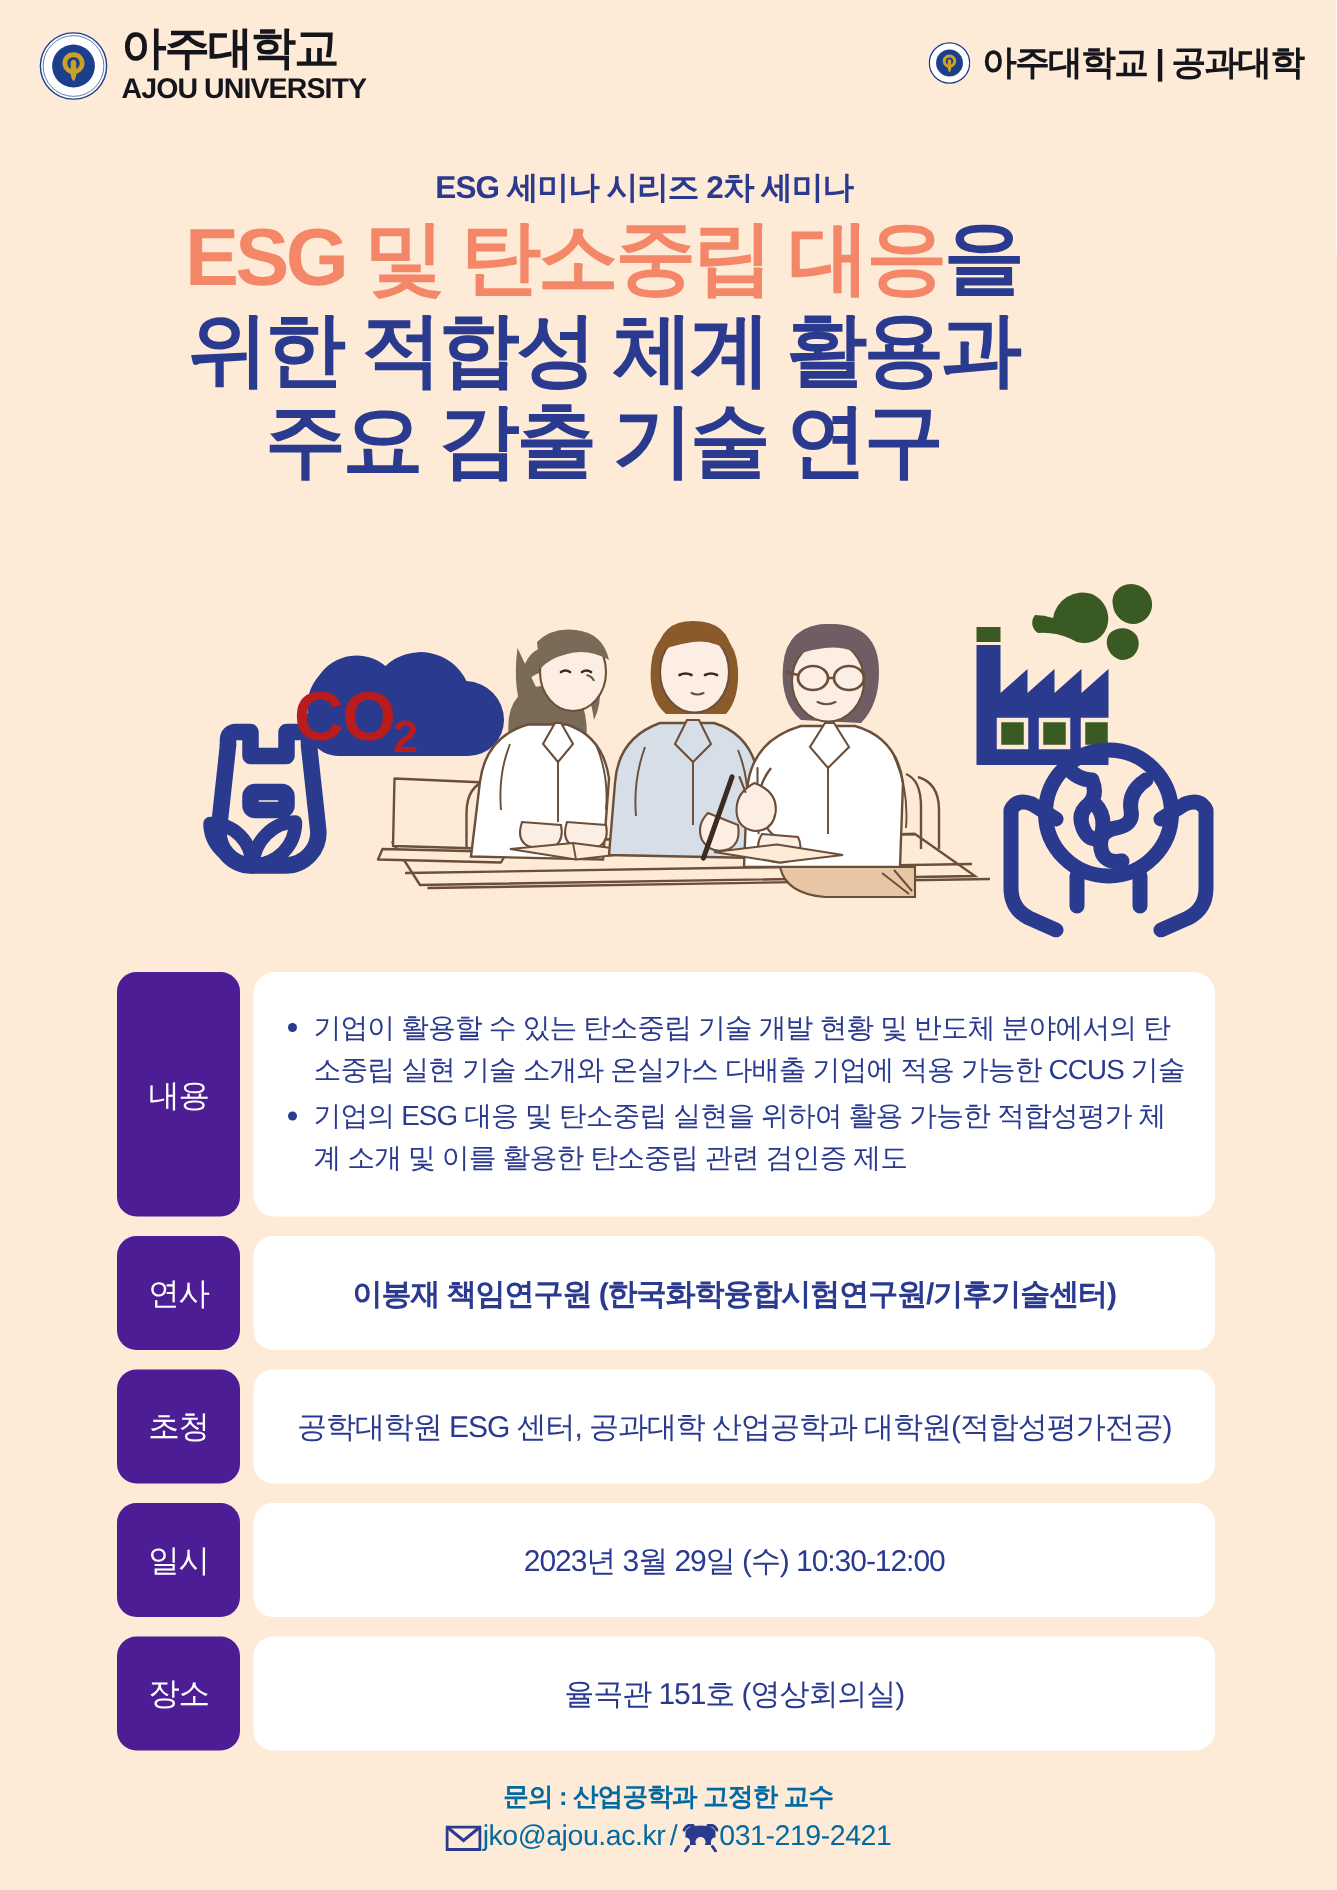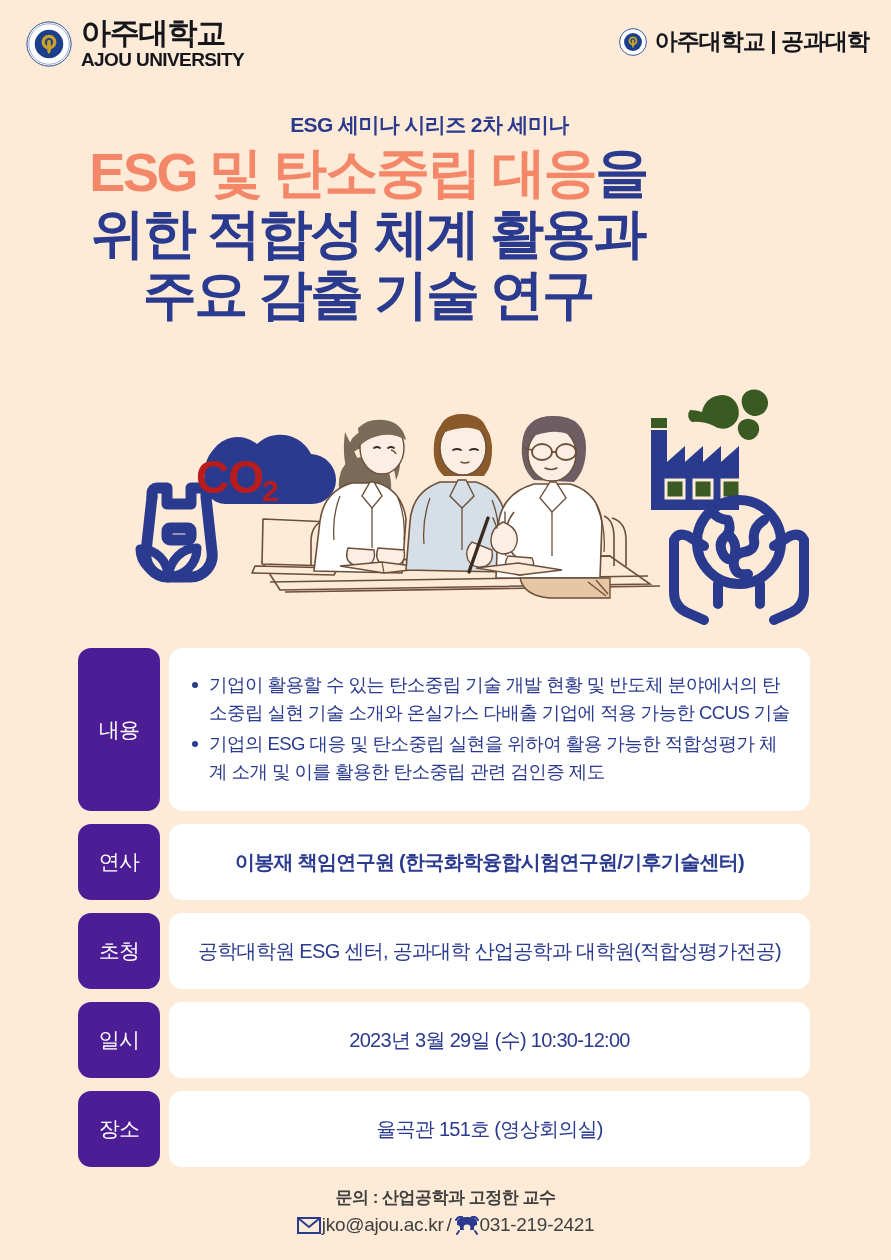--- a/index.html
+++ b/index.html
@@ -77,20 +77,21 @@
     color: #2A3A8F;
     letter-spacing: -0.6px;
   }
   .title {
     position: absolute;
     top: 145px;
     left: 0;
     width: 736px;
     text-align: center;
     line-height: 1.0;
+    padding-left: 34px;
   }
   .title-line {
     display: block;
     font-size: 54px;
     font-weight: 900;
     letter-spacing: -2.4px;
     color: #2A3A8F;
     margin-bottom: 7px;
     white-space: nowrap;
   }
@@ -197,21 +198,21 @@
   .row-text.center { text-align: center; }
   .row-text.bold   { font-weight: 700; }
 
   
   .footer {
     position: absolute;
     left: 0;
     top: 1186px;
     width: 891px;
     text-align: center;
-    color: #404040;
+    color: #0369a1;
   }
   .footer-line1 {
     font-size: 17px;
     font-weight: 600;
     letter-spacing: -0.5px;
     margin-bottom: 5px;
   }
   .footer-line2 {
     font-size: 19px;
     letter-spacing: -0.3px;

